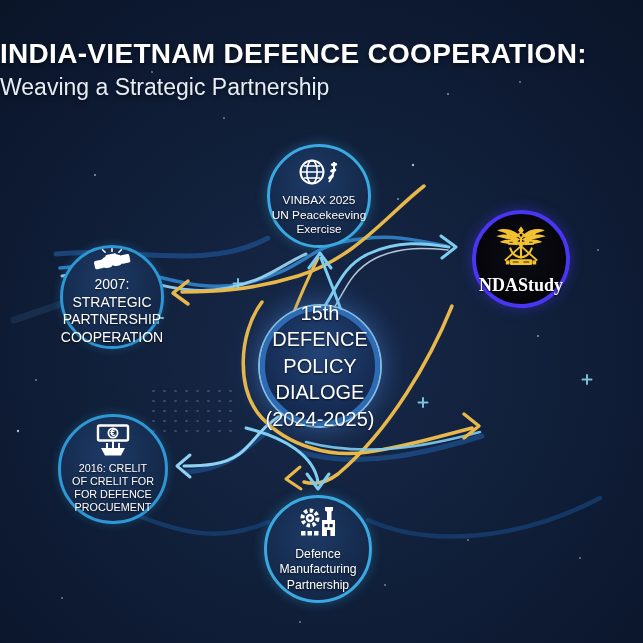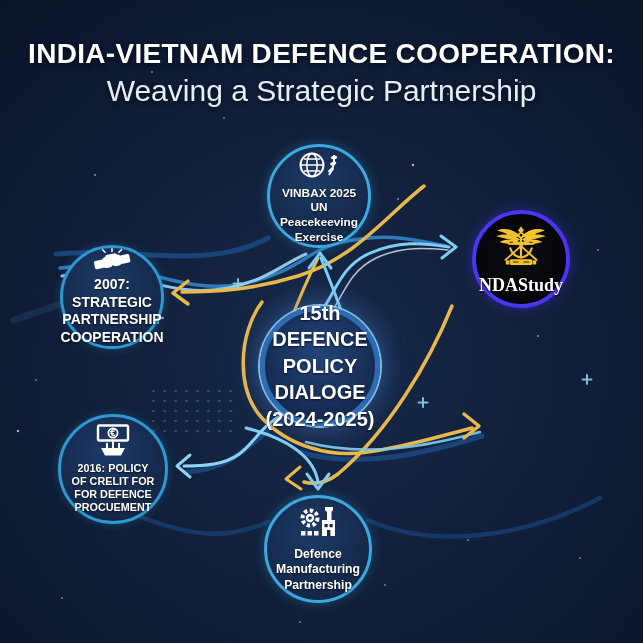--- a/index.html
+++ b/index.html
@@ -3,38 +3,38 @@
 <meta charset="utf-8">
 <style>
   html,body{margin:0;padding:0;background:#0a1426;}
   #canvas{
     position:relative;width:643px;height:643px;overflow:hidden;
     font-family:"Liberation Sans",sans-serif;
     background:
       radial-gradient(circle at 50% 56%, #17294b 0%, #11203a 45%, #0d1931 75%, #0a1528 100%);
   }
   
-  .titleblock{position:absolute;top:38px;left:0;width:100%;text-align:center;z-index:5;}
+  .titleblock{position:absolute;top:38px;left:0;width:100%;text-align:left;z-index:5;}
   .title{font-size:28px;font-weight:700;color:#ffffff;letter-spacing:.3px;
          text-shadow:0 2px 4px rgba(0,0,0,.5);margin:0;}
-  .subtitle{font-size:30px;font-weight:400;color:#e6edf7;margin-top:4px;
+  .subtitle{font-size:23px;font-weight:400;color:#e6edf7;margin-top:4px;
             text-shadow:0 2px 4px rgba(0,0,0,.5);}
   
   .center-glow{position:absolute;left:228px;top:274px;width:184px;height:184px;border-radius:50%;
     background:radial-gradient(circle, rgba(74,132,212,.30) 0%, rgba(74,132,212,0) 70%);z-index:1;}
   #decor{position:absolute;left:0;top:0;z-index:2;}
   .dotpatch{position:absolute;left:148px;top:386px;width:92px;height:48px;z-index:2;opacity:.65;
     background-image:radial-gradient(rgba(150,190,230,.40) 1px, transparent 1.6px);
     background-size:11px 10px;}
   
   .node{position:absolute;border-radius:50%;box-sizing:border-box;z-index:3;
         display:flex;flex-direction:column;align-items:center;justify-content:center;
         text-align:center;color:#fff;
         background:radial-gradient(circle at 45% 35%, #1d3a66 0%, #152a4c 62%, #11223f 100%);}
-  .node .nl{display:block;font-weight:700;line-height:1.25;
+  .node .nl{display:block;font-weight:400;line-height:1.25;
             text-shadow:0 1px 2px rgba(0,0,0,.65);}
   .node svg{display:block;margin-bottom:4px;}
   #node-vinbax{left:267px;top:144px;width:104px;height:104px;border:3px solid #3aa9e2;
                box-shadow:0 0 12px rgba(58,169,226,.35);font-size:11.8px;}
   #node-ndastudy{left:472px;top:210px;width:98px;height:98px;border:4px solid #4836f2;
                background:radial-gradient(circle at 50% 45%, #0c0c16 0%, #040408 75%);
                box-shadow:0 0 14px rgba(72,54,242,.45);}
   #node-ndastudy .brand{font-family:"Liberation Serif",serif;font-weight:700;font-size:18px;
                color:#ffffff;margin-top:2px;text-shadow:0 1px 2px #000;}
   #node-2007{left:60px;top:245px;width:104px;height:104px;border:3px solid #2e97d4;
@@ -212,21 +212,21 @@
   <div class="node" id="node-2016">
     <svg width="44" height="34" viewBox="0 0 44 34">
       <g stroke="#fff" fill="none">
         <rect x="7" y="1.5" width="30" height="15" rx="1.5" stroke-width="2.4"></rect>
         <circle cx="22" cy="9" r="4.6" stroke-width="1.8"></circle>
         <path d="M16,24 V19 M22,24 V17 M28,24 V19" stroke-width="2"></path>
       </g>
       <text x="22" y="11.8" text-anchor="middle" font-size="8" font-weight="bold" fill="#fff" font-family="DejaVu Sans, sans-serif">€</text>
       <path d="M10,24 L34,24 L30,31.5 L14,31.5 Z" fill="#fff"></path>
     </svg>
-    <span class="nl">2016: POLICY</span>
+    <span class="nl">2016: CRELIT</span>
     <span class="nl">OF CRELIT FOR</span>
     <span class="nl">FOR DEFENCE</span>
     <span class="nl">PROCUEMENT</span>
   </div>
 
   <div class="node" id="node-manufacturing">
     <svg width="44" height="38" viewBox="0 0 44 38">
       <g stroke="#fff" fill="none">
         <circle cx="14" cy="13" r="7.5" stroke-width="4" stroke-dasharray="3.4 2.4"></circle>
         <circle cx="14" cy="13" r="3" stroke-width="2.4"></circle>

